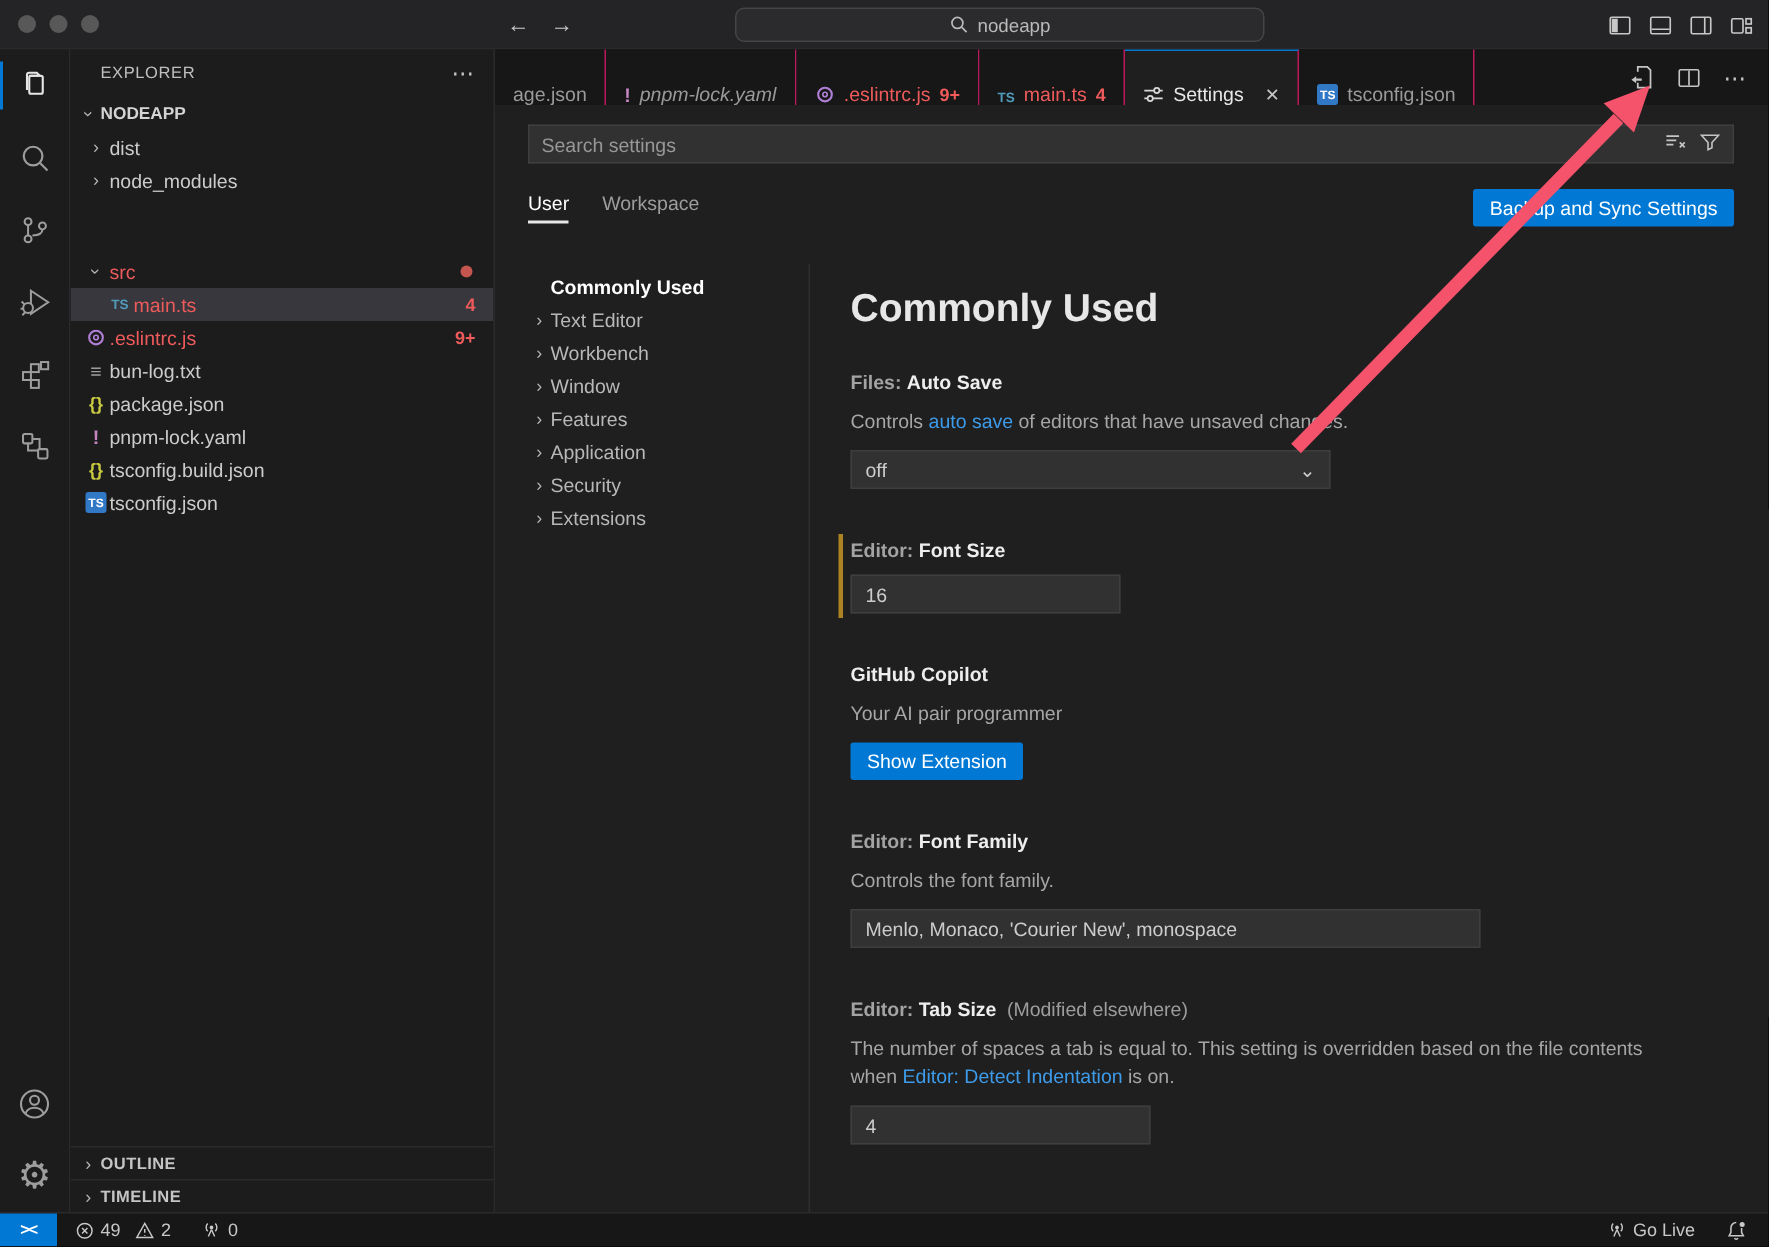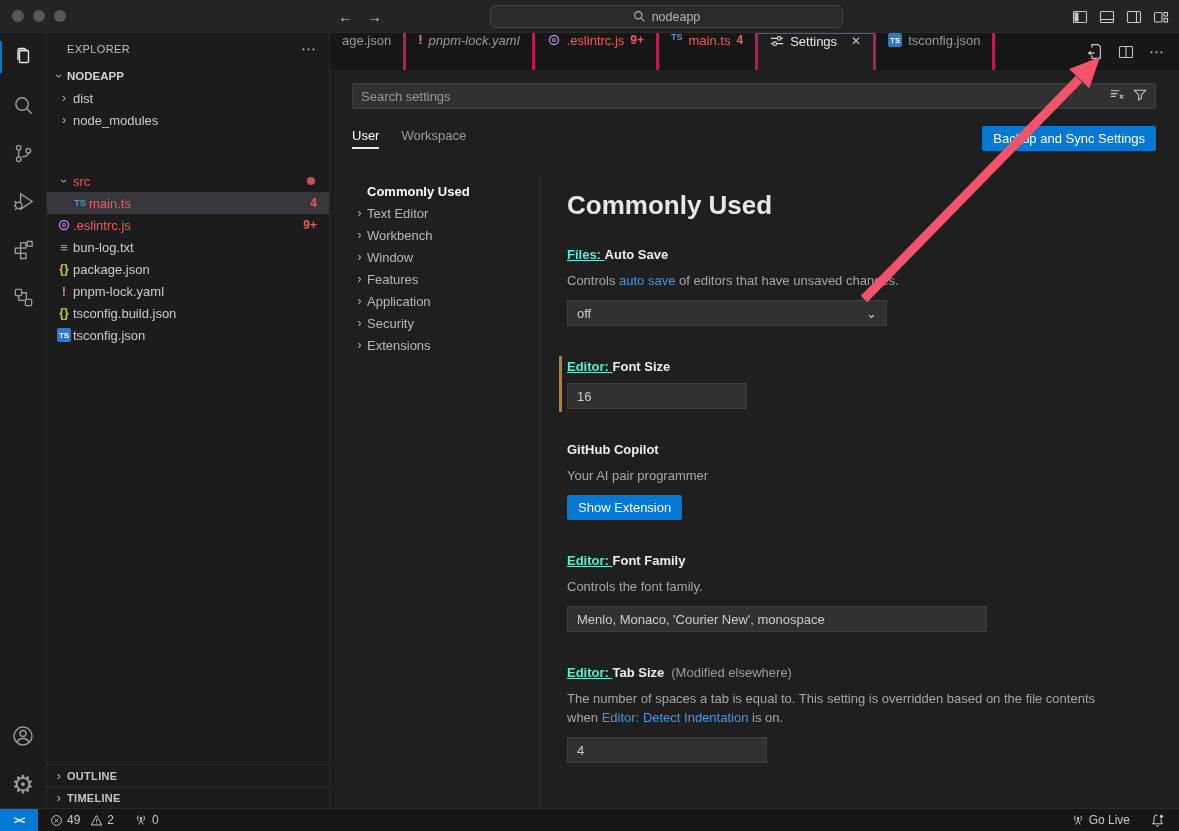--- a/index.html
+++ b/index.html
@@ -54,21 +54,21 @@
   .fsvg { width:14px; height:14px; display:block; }
   .tsbadge { display:inline-block; width:14px; height:14px; background:#3178c6; color:#fff; font-size:8px;
              font-weight:700; text-align:center; line-height:15px; border-radius:2px; }
   .sb-panels { position:absolute; bottom:0; left:0; right:0; }
   .sb-panel { height:22px; border-top:1px solid #2b2b2c; display:flex; align-items:center; padding-left:4px;
               font-size:11px; font-weight:700; color:#c5c5c5; letter-spacing:.3px; background:#1c1c1d; }
 
   
   .editor { flex:1; display:flex; flex-direction:column; background:#1f1f20; min-width:0; }
   .tabbar { height:37px; background:#171718; display:flex; align-items:stretch; }
-  .tab { display:flex; align-items:flex-start; gap:6px; padding:0 12px; border-right:3px solid #be185d;
+  .tab { display:flex; align-items:flex-end; gap:6px; padding:0 12px; border-right:1px solid #be185d;
          color:#9a9a9a; font-size:13px; white-space:nowrap; position:relative; background:#171718; }
   .tab.active { background:#1f1f20; color:#e8e8e8; border-top:1px solid #0078d4; }
   .tab.italic .tab-label { font-style:italic; }
   .tab .tab-badge { font-size:12px; font-weight:600; }
   .tab .close { margin-left:8px; font-size:12px; color:#c5c5c5; }
   .editor-actions { margin-left:auto; display:flex; align-items:center; gap:15px; padding:0 14px; color:#c5c5c5; }
   .editor-actions svg { display:block; }
   .more-dots { font-size:15px; letter-spacing:1px; }
 
   
@@ -92,21 +92,21 @@
   .toc-row .chev { width:15px; }
   .toc-row.active { color:#ffffff; font-weight:700; }
   .toc-row.no-chev { padding-left:37px; }
   .toc-divider { width:1px; background:#2f2f30; margin-top:10px; }
   .settings-list { flex:1; padding:10px 0 0 27px; overflow:hidden; }
   .settings-h1 { font-size:26px; font-weight:700; color:#e7e7e7; margin:14px 0 26px 0; }
   .setting { position:relative; margin-bottom:33px; max-width:560px; }
   .setting.modified::before { content:""; position:absolute; left:-8px; top:-3px; bottom:-3px; width:3px;
                               background:#ad8323; }
   .setting-title { margin-bottom:9px; color:#cccccc; }
-  .setting-title .cat { font-weight:600; color:#5eead4;text-decoration:underline; }
+  .setting-title .cat { font-weight:600; color:#a3a3a3; }
   .setting-title .name { font-weight:700; color:#eeeeee; }
   .setting-title .note { color:#9d9d9d; margin-left:7px; }
   .setting-desc { color:#a6a6a6; line-height:19px; margin-bottom:10px; }
   .setting-desc a { color:#3d9be9; text-decoration:none; }
   .ctl { margin-top:2px; }
   .ctl-box { height:26px; background:#313131; border:1px solid #3e3e3e; color:#cccccc; display:flex;
              align-items:center; padding:0 9px; font-size:13px; }
   .ctl-select { justify-content:space-between; }
   .ctl-select .sel-chev { color:#cccccc; font-size:13px; }
   .ctl-btn { background:#0078d4; color:#fff; border:none; font-family:inherit; font-size:13px;

